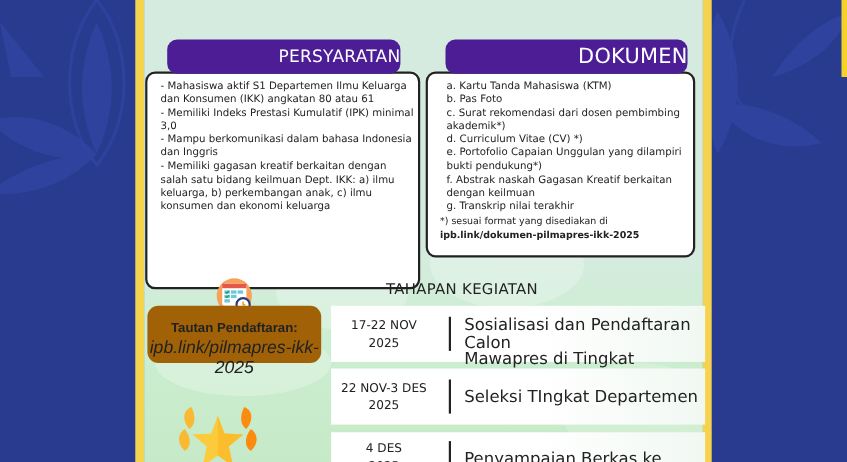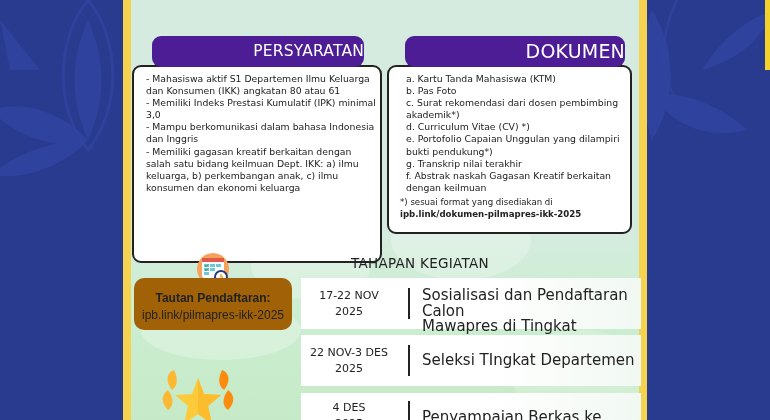--- a/index.html
+++ b/index.html
@@ -34,21 +34,21 @@
   .doc-list { position: absolute; left: 406px; top: 73px; width: 222px; font-size: 9.3px; line-height: 12.1px; color: #222; }
   .doc-list p { margin: 0; }
   .doc-note { position: absolute; left: 400px; top: 197px; width: 230px; font-size: 8.6px; line-height: 11.5px; color: #222; }
   .doc-note .link { font-weight: bold; }
 
   .cal-icon { position: absolute; left: 196px; top: 252px; width: 34px; height: 34px; }
 
   .reg-box { position: absolute; left: 134px; top: 278px; width: 158px; height: 52px; background: #a16207;
     border-radius: 10px; text-align: center; }
   .reg-title { font-family: "Liberation Sans", sans-serif; font-weight: bold; font-size: 12px; color: #222; margin-top: 13px; }
-  .reg-link { font-family: "Liberation Sans", sans-serif; font-size: 12px; color: #222; margin-top: 3px; }
+  .reg-link { font-family: "Liberation Sans", sans-serif; font-size: 16px; color: #222; margin-top: 3px; font-style: italic; }
 
   .tl-title { position: absolute; left: 300px; top: 255px; width: 240px; text-align: center;
     font-size: 13.5px; color: #222; letter-spacing: 0.3px; }
 
   .tl-row { position: absolute; left: 301px; width: 340px; height: 51px; background: linear-gradient(90deg,#ffffff 0%,#ffffff 55%,#f1f8f2 100%); }
   .tl-row.r1 { top: 278px; text-decoration: underline; }
   .tl-row.r2 { top: 335px; }
   .tl-row.r3 { top: 393px; height: 40px; }
   .tl-date { position: absolute; left: 0; top: 10px; width: 96px; text-align: center; font-size: 11px; line-height: 15.5px; color: #222; }
   .tl-sep { position: absolute; left: 107px; top: 10px; width: 2px; height: 31px; background: #222; }
@@ -110,22 +110,22 @@
 </div>
 
 <div class="card doc"></div>
 <div class="pill doc">DOKUMEN PENDAFTARAN</div>
 <div class="doc-list">
   <p>a. Kartu Tanda Mahasiswa (KTM)</p>
   <p>b. Pas Foto</p>
   <p>c. Surat rekomendasi dari dosen pembimbing akademik*)</p>
   <p>d. Curriculum Vitae (CV) *)</p>
   <p>e. Portofolio Capaian Unggulan yang dilampiri bukti pendukung*)</p>
+  <p>f. Abstrak naskah Gagasan Kreatif berkaitan dengan keilmuan</p>
   <p>g. Transkrip nilai terakhir</p>
-  <p>f. Abstrak naskah Gagasan Kreatif berkaitan dengan keilmuan</p>
 </div>
 <div class="doc-note">
   <div>*) sesuai format yang disediakan di</div>
   <div class="link">ipb.link/dokumen-pilmapres-ikk-2025</div>
 </div>
 
 <svg class="cal-icon" viewBox="0 0 34 34">
   <circle cx="17" cy="17" r="16" fill="#f7a25a"></circle>
   <rect x="6" y="6" width="22" height="20" rx="2" fill="#ffffff"></rect>
   <rect x="6" y="6" width="22" height="4" fill="#e4574b"></rect>

